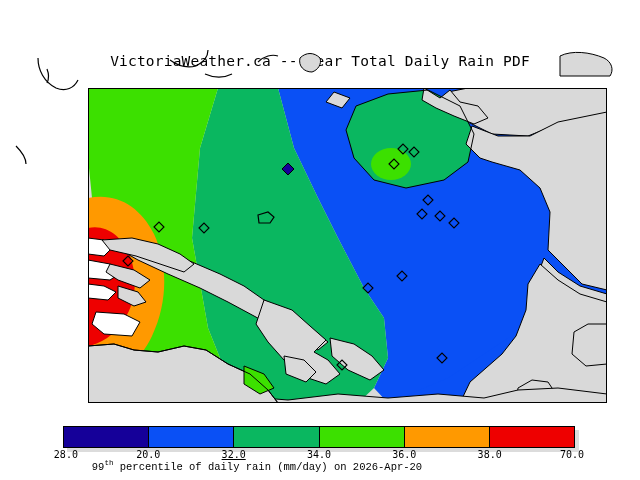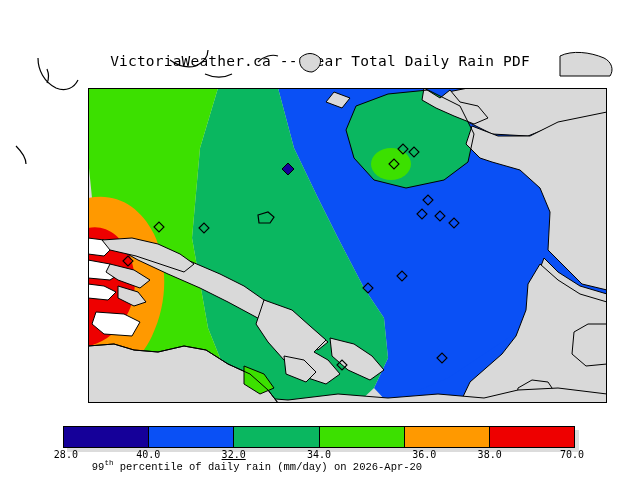--- a/index.html
+++ b/index.html
@@ -217,24 +217,24 @@
   <div id="cbar">
       <div class="seg" style="background: rgb(21, 0, 153);"></div>
       <div class="seg" style="background: rgb(10, 80, 245);"></div>
       <div class="seg" style="background: rgb(10, 183, 96);"></div>
       <div class="seg" style="background: rgb(60, 224, 0);"></div>
       <div class="seg" style="background: rgb(255, 153, 0);"></div>
       <div class="seg" style="background: rgb(238, 0, 0);"></div>
     </div>
   <div id="ticks">
       <span class="tk" style="left: 63px; transform: translateX(-38%);">28.0</span>
-      <span class="tk" style="left: 148.333px;">40.0</span>
+      <span class="tk" style="left: 148.333px;">20.0</span>
       <span class="tk" style="left: 233.667px; text-decoration: underline;">32.0</span>
       <span class="tk" style="left: 319px;">34.0</span>
-      <span class="tk" style="left: 404.333px; margin-left: 20px;">36.0</span>
+      <span class="tk" style="left: 404.333px;">36.0</span>
       <span class="tk" style="left: 489.667px;">38.0</span>
       <span class="tk" style="left: 575px; transform: translateX(-62%);">70.0</span>
     </div>
 
   <div id="caption">
     <span>99</span><sup>th</sup><span> percentile of daily rain (mm/day) on 2026-Apr-20</span>
   </div>
 
 </div>
 

